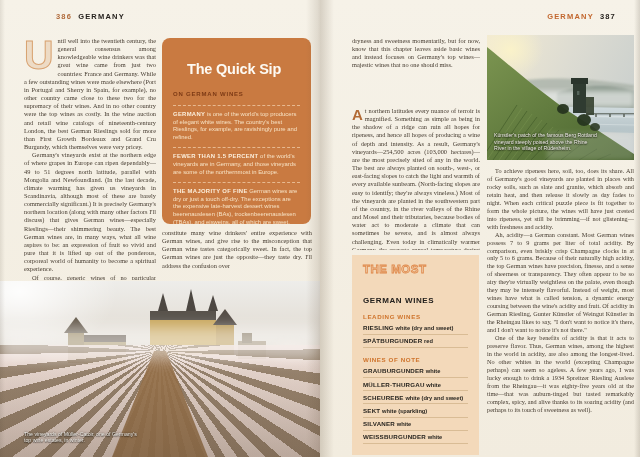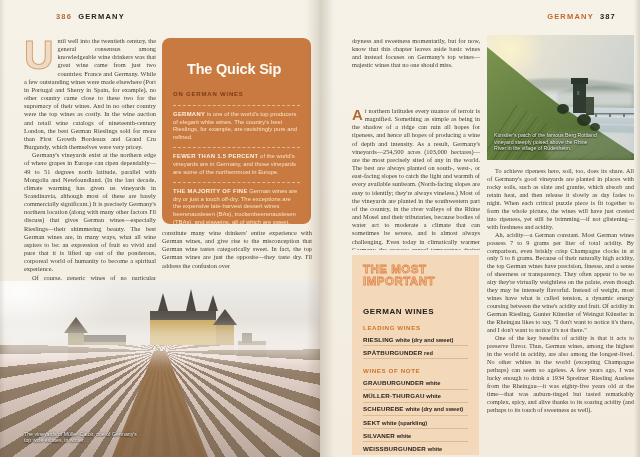--- a/index.html
+++ b/index.html
@@ -158,21 +158,20 @@
       <p class="para">dryness and sweetness momentarily, but for now, know that this chapter leaves aside basic wines and instead focuses on Germany's top wines—majestic wines that no one should miss.</p>
     </div>
 
 
     <div class="bodycol" style="left:32px;top:107px;width:128px;height:143px;">
       <p class="para"><span class="dropcap-a">A</span><span>t northern latitudes every nuance of terroir is magnified. Something as simple as being in the shadow of a ridge can ruin all hopes for ripeness, and hence all hopes of producing a wine of depth and intensity. As a result, Germany's vineyards—254,500 acres (103,000 hectares)—are the most precisely sited of any in the world. The best are always planted on south-, west-, or east-facing slopes to catch the light and warmth of every available sunbeam. (North-facing slopes are easy to identify; they're always vineless.) Most of the vineyards are planted in the southwestern part of the country, in the river valleys of the Rhine and Mosel and their tributaries, because bodies of water act to moderate a climate that can sometimes be severe, and is almost always challenging. Even today in climatically warmer Germany, the average annual temperature during the growing season is just 65 degrees Fahrenheit (18 degrees Celsius).</span></p>
     </div>
 
     <div class="mi-box">
       <p class="mi-title">THE MOST</p>
-      <p class="mi-title">IMPORTANT</p>
       <p class="mi-sub">GERMAN WINES</p>
       <p class="mi-sec">LEADING WINES</p>
       <div class="wine-row"><span class="wine-name">RIESLING</span> <span class="wine-desc">white (dry and sweet)</span></div>
       <div class="wine-row"><span class="wine-name">SPÄTBURGUNDER</span> <span class="wine-desc">red</span></div>
       <p class="mi-sec">WINES OF NOTE</p>
       <div class="wine-row"><span class="wine-name">GRAUBURGUNDER</span> <span class="wine-desc">white</span></div>
       <div class="wine-row"><span class="wine-name">MÜLLER-THURGAU</span> <span class="wine-desc">white</span></div>
       <div class="wine-row"><span class="wine-name">SCHEUREBE</span> <span class="wine-desc">white (dry and sweet)</span></div>
       <div class="wine-row"><span class="wine-name">SEKT</span> <span class="wine-desc">white (sparkling)</span></div>
       <div class="wine-row"><span class="wine-name">SILVANER</span> <span class="wine-desc">white</span></div>

